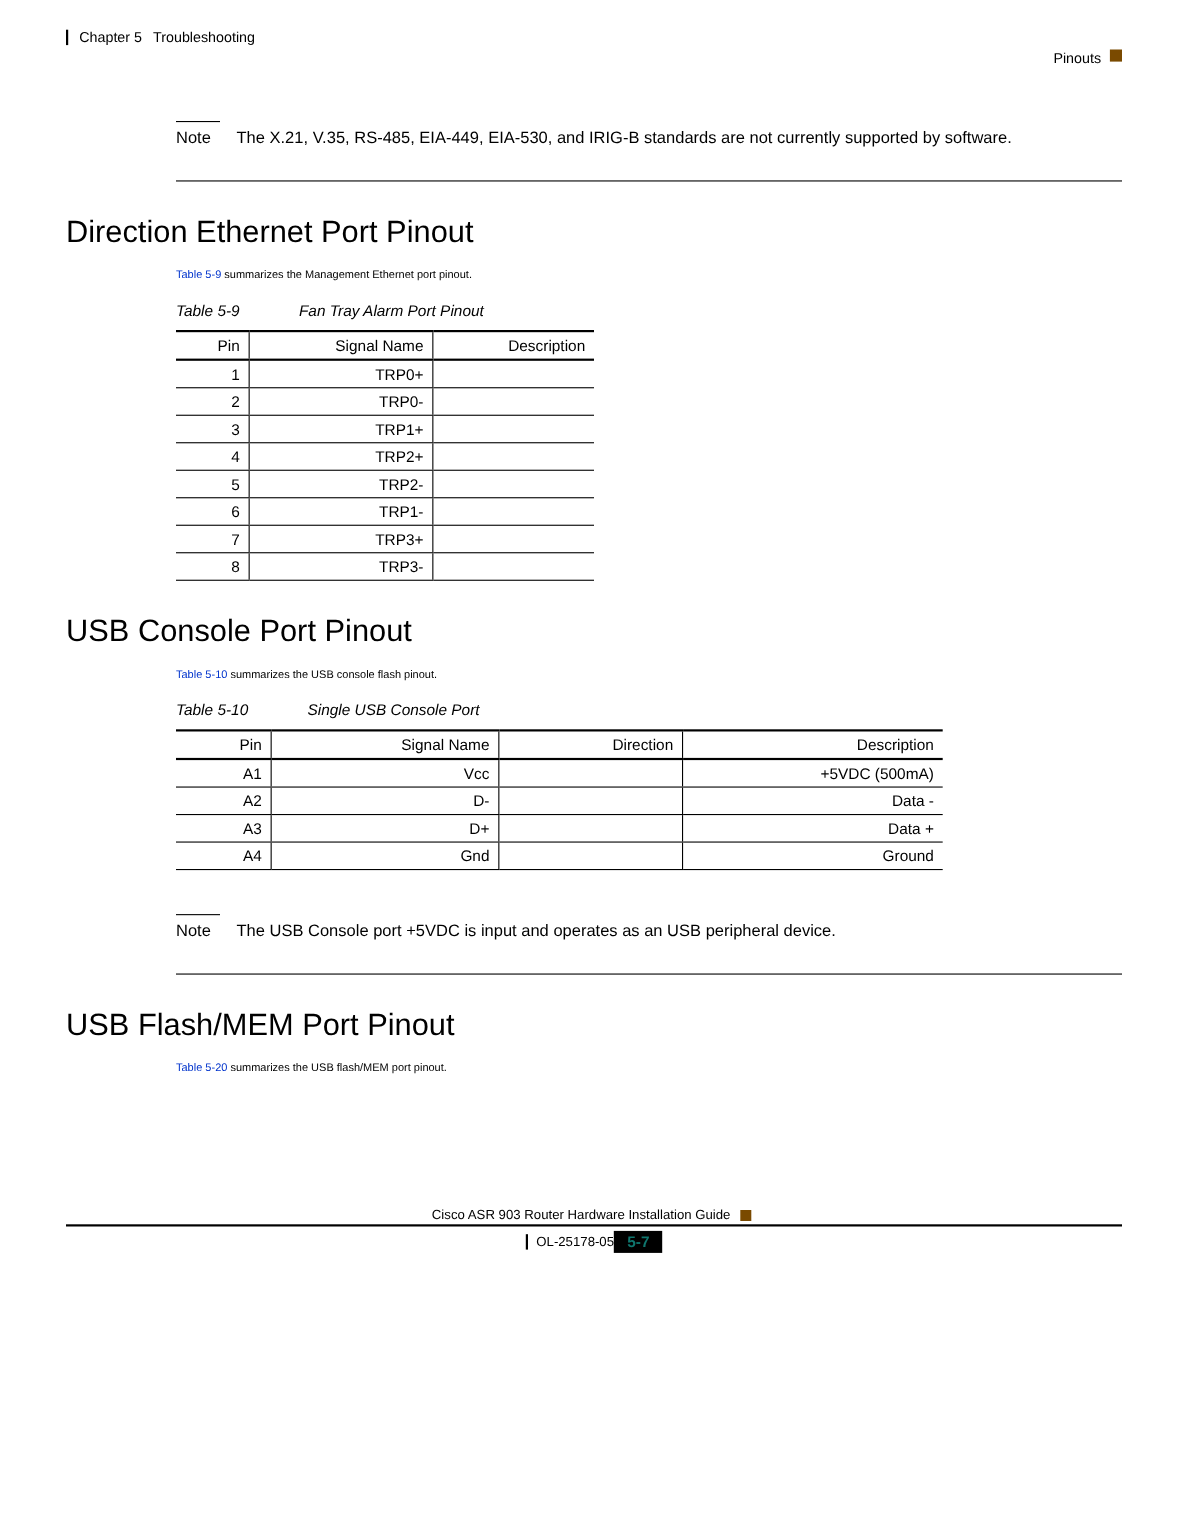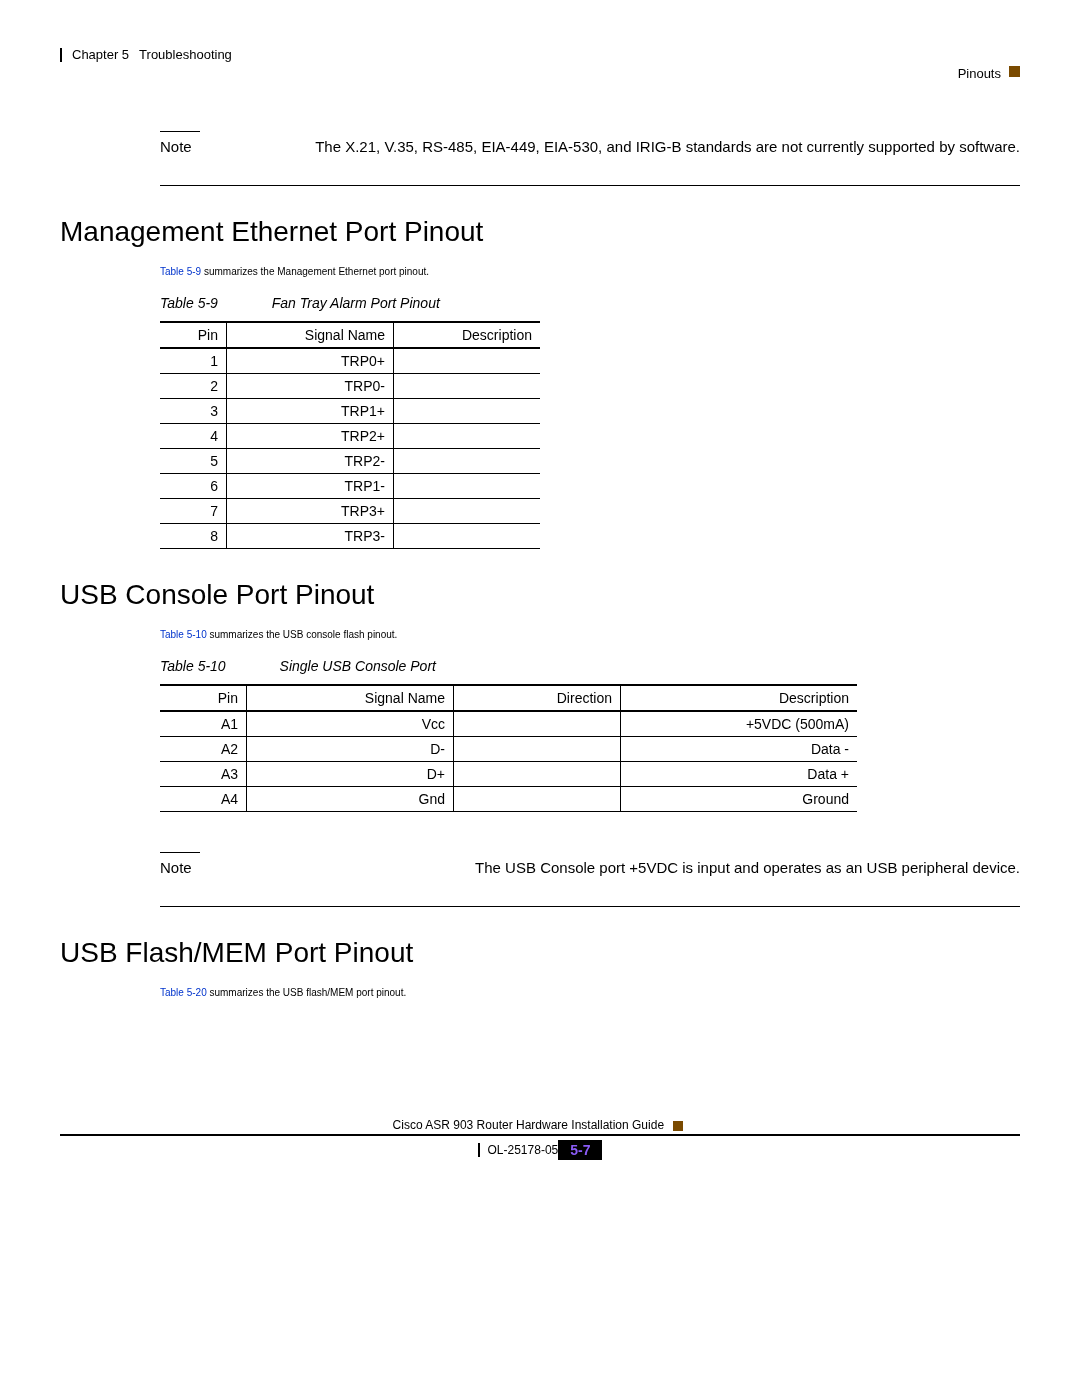--- a/index.html
+++ b/index.html
@@ -4,21 +4,21 @@
 <style>
   body {
     margin: 0;
     padding: 0;
     background: #fff;
     font-family: Arial, Helvetica, sans-serif;
     color: #000;
     width: 1080px;
   }
   .page {
-    padding: 47px 60px 20px 60px;
+    padding: 26px 60px 20px 60px;
     box-sizing: border-box;
   }
   .header-row {
     display: flex;
     align-items: center;
     font-size: 13px;
     margin-bottom: 4px;
   }
   .header-row .vbar {
     width: 2px;
@@ -46,21 +46,20 @@
     margin: 0 0 30px 100px;
   }
   .note-block .note-rule {
     width: 40px;
     border-top: 1px solid #000;
     margin-bottom: 6px;
   }
   .note-block .note-body {
     display: flex;
     font-size: 15px;
-    justify-content: space-between;
   }
   .note-block .note-label {
     min-width: 55px;
   }
   .note-full-rule {
     border-top: 1px solid #000;
     margin: 6px 0 0 100px;
   }
   h2.h2 {
     font-size: 28px;
@@ -130,21 +129,21 @@
     align-items: center;
   }
   .footer-left .vbar {
     width: 2px;
     height: 14px;
     background: #000;
     margin-right: 8px;
   }
   .page-num {
     background: #000;
-    color: #8b5cf6;
+    color: #0f766e;
     padding: 2px 12px;
     font-weight: bold;
     font-size: 14px;
   }
   .brown-dot {
     width: 10px; height: 10px; background:#7a4a00; display:inline-block; margin-left:6px; vertical-align:middle;
   }
 </style>
 </head>
 <body>
@@ -163,21 +162,21 @@
 
   <div class="note-block">
     <div class="note-rule"></div>
     <div class="note-body">
       <div class="note-label">Note</div>
       <div>The X.21, V.35, RS-485, EIA-449, EIA-530, and IRIG-B standards are not currently supported by software.</div>
     </div>
   </div>
   <div class="note-full-rule"></div>
 
-  <h2 class="h2">Management Ethernet Port Pinout</h2>
+  <h2 class="h2">Direction Ethernet Port Pinout</h2>
   <p class="para">
     <span class="table-ref">Table 5-9</span><span> summarizes the Management Ethernet port pinout.</span>
   </p>
   <div class="table-caption">
     <span class="cap-num">Table 5-9</span>
     <span class="cap-title">Fan Tray Alarm Port Pinout</span>
   </div>
   <table class="pinout t9">
     <thead>
       <tr>

